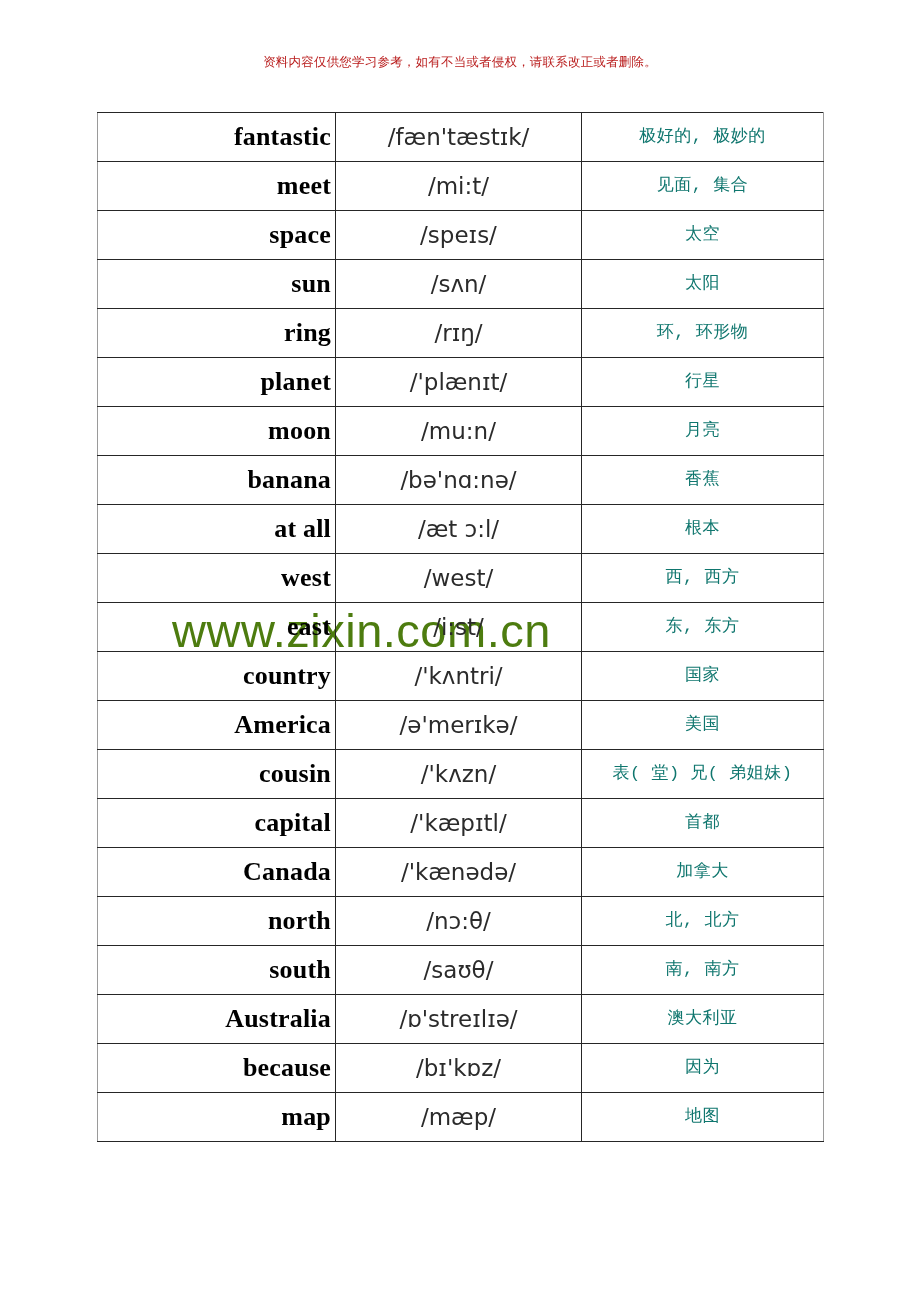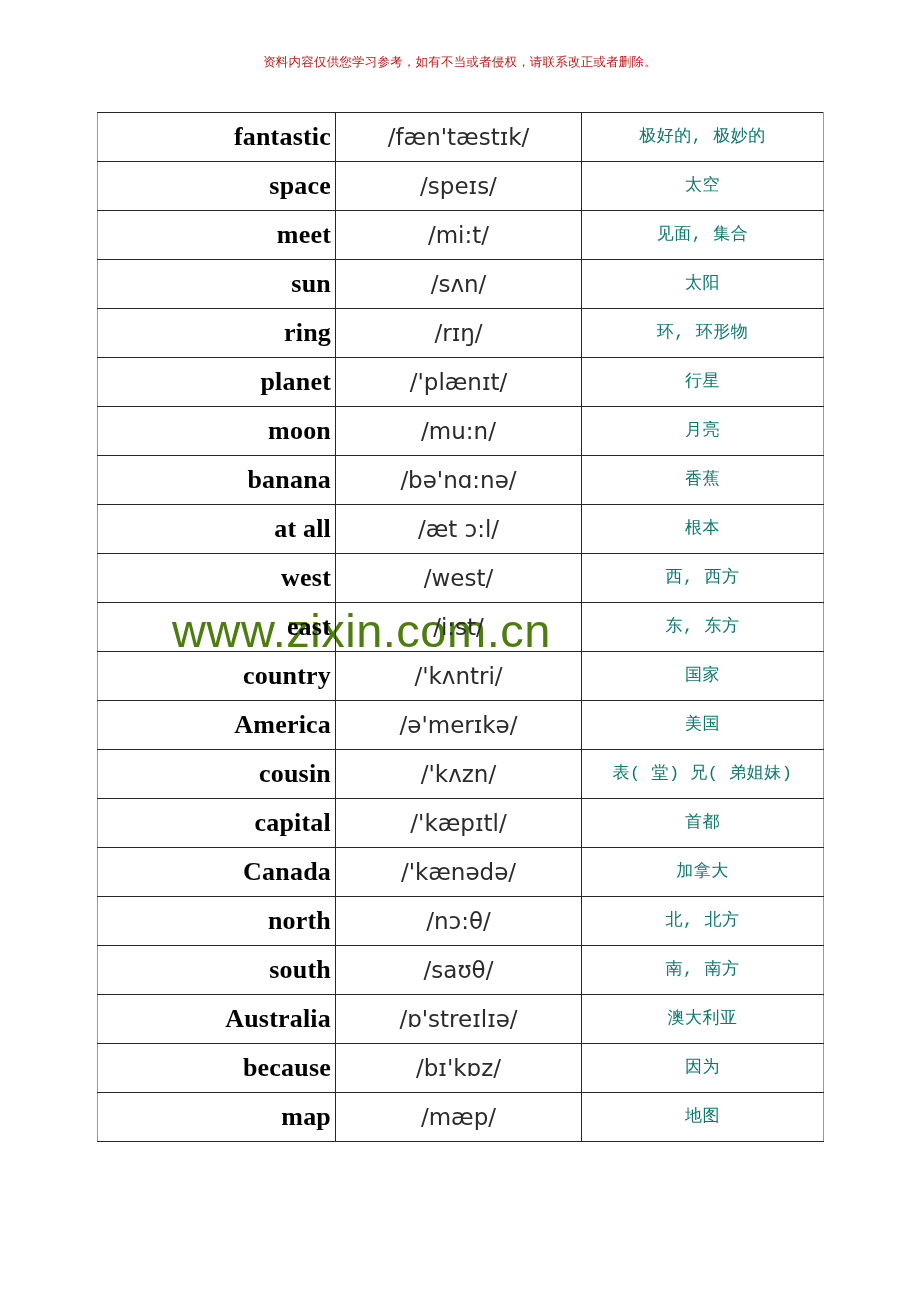--- a/index.html
+++ b/index.html
@@ -127,30 +127,30 @@
         <col class="c-ipa">
         <col class="c-trans">
       </colgroup>
       <tbody id="vocab-body">
           <tr>
             <td class="col-word"><span class="cell-word">fantastic</span></td>
             <td class="col-ipa"><span class="cell-ipa">/fæn'tæstɪk/</span></td>
             <td class="col-trans"><span class="cell-trans">极好的, 极妙的</span></td>
           </tr>
           <tr>
+            <td class="col-word"><span class="cell-word">meet</span></td>
+            <td class="col-ipa"><span class="cell-ipa">/mi:t/</span></td>
+            <td class="col-trans"><span class="cell-trans">见面, 集合</span></td>
+          </tr>
+          <tr>
             <td class="col-word"><span class="cell-word">space</span></td>
             <td class="col-ipa"><span class="cell-ipa">/speɪs/</span></td>
             <td class="col-trans"><span class="cell-trans">太空</span></td>
           </tr>
           <tr>
-            <td class="col-word"><span class="cell-word">meet</span></td>
-            <td class="col-ipa"><span class="cell-ipa">/mi:t/</span></td>
-            <td class="col-trans"><span class="cell-trans">见面, 集合</span></td>
-          </tr>
-          <tr>
             <td class="col-word"><span class="cell-word">sun</span></td>
             <td class="col-ipa"><span class="cell-ipa">/sʌn/</span></td>
             <td class="col-trans"><span class="cell-trans">太阳</span></td>
           </tr>
           <tr>
             <td class="col-word"><span class="cell-word">ring</span></td>
             <td class="col-ipa"><span class="cell-ipa">/rɪŋ/</span></td>
             <td class="col-trans"><span class="cell-trans">环, 环形物</span></td>
           </tr>
           <tr>

